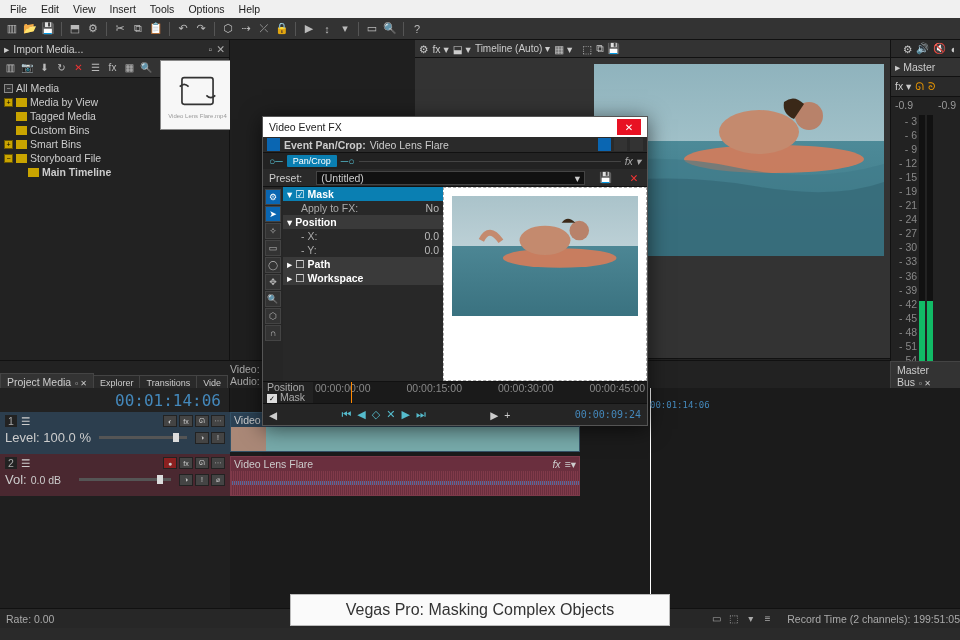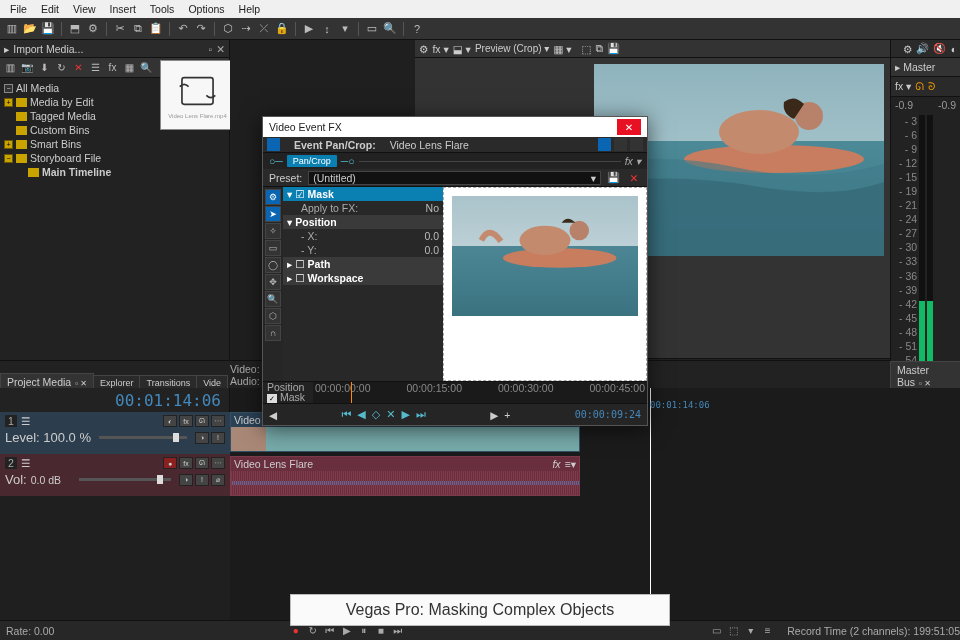--- a/index.html
+++ b/index.html
@@ -77,41 +77,41 @@
 .clip .fxb{font-style:italic;}
 .clip .cthumb{position:absolute; top:14px; left:0; right:0; bottom:0; background:linear-gradient(90deg,#a87 0,#a87 10%,#7aa 10%,#7aa 100%); }
 .clip.aud{ top:68px; background:#6a2f3e; border-color:#7d3a4a;}
 .clip.aud .wav{ position:absolute; top:14px; left:0; right:0; bottom:0; background:
   repeating-linear-gradient(90deg,#8a4050 0 1px, transparent 1px 2px),
   linear-gradient(180deg,transparent 40%,#5080c0 40%,#5080c0 60%,transparent 60%);
   opacity:0.7;}
 .playhead{ position:absolute; left:420px; top:0; bottom:0; width:1px; background:#fff;}
 .timemark{position:absolute; left:420px; top:12px; font-size:9px; font-family:monospace; color:#48b;}
 
-.status{ position:absolute; bottom:0; left:0; right:0; height:20px; background:#272727; border-top:1px solid #111; display:flex; align-items:center; font-size:9px; color:#aaa;}
+.status{ position:absolute; bottom:12px; left:0; right:0; height:20px; background:#272727; border-top:1px solid #111; display:flex; align-items:center; font-size:9px; color:#aaa;}
 .status .rate{ padding:0 6px;}
 .status .icos{display:flex; gap:2px; margin-left:auto; padding:0 4px; align-items:center;}
 .status .icos .i{width:15px;height:14px; display:flex;align-items:center;justify-content:center; font-size:10px;}
 .status .rec{margin-left:8px;}
 
 .caption{ position:absolute; bottom:14px; left:290px; width:380px; height:32px; background:#fafafa; color:#333; display:flex; align-items:center; justify-content:center; font-size:16px; border:1px solid #bbb;}
 
 .dialog{ position:absolute; left:262px; top:116px; width:386px; height:310px; background:#2a2a2a; border:1px solid #555; box-shadow:0 3px 20px rgba(0,0,0,.6); display:flex; flex-direction:column;}
 .dtitle{ height:20px; background:#fff; color:#222; display:flex; align-items:center; padding:0 6px; font-size:11px;}
 .dtitle .xbtn{margin-left:auto; width:24px;height:16px; background:#e81123; color:#fff; display:flex;align-items:center;justify-content:center; font-size:10px;}
-.dhdr{ height:16px; background:#2a2a2a; display:flex; align-items:center; padding:0 4px; gap:14px; font-size:10px; border-bottom:1px solid #111;}
+.dhdr{ height:16px; background:#2a2a2a; display:flex; align-items:center; padding:0 4px; gap:4px; font-size:10px; border-bottom:1px solid #111;}
 .dhdr .b{width:13px;height:13px; background:#0a66b2;}
 .dhdr .r{margin-left:auto; display:flex; gap:3px;}
 .dhdr .r .b2{width:13px;height:13px; background:#0a66b2;}
 .dhdr .r .b3{width:13px;height:13px; background:#333;}
 .dnode{ height:16px; display:flex; align-items:center; background:#222; padding:0 6px; gap:4px; font-size:10px;}
 .dnode .pill{ padding:1px 6px; background:#0a7fb2; color:#fff; border-radius:1px; font-size:9px;}
 .dnode .line{flex:1; height:1px; background:#444;}
 .dnode .fx{font-style:italic; color:#aaa;}
-.dpreset{ height:18px; display:flex; align-items:center; gap:6px; padding:0 6px; font-size:10px; background:#2a2a2a; border-bottom:1px solid #111;}
+.dpreset{ height:18px; display:flex; align-items:center; gap:14px; padding:0 6px; font-size:10px; background:#2a2a2a; border-bottom:1px solid #111;}
 .dpreset .dd{ flex:1; height:14px; background:#111; border:1px solid #444; padding:0 4px; display:flex; align-items:flex-end; font-size:10px;}
 .dpreset .i{width:14px; height:14px; display:flex;align-items:center;justify-content:center;}
 .dpreset .i.red{color:#e33;}
 .dbody{ flex:1; display:flex; background:#232323;}
 .dtools{ width:20px; background:#262626; display:flex; flex-direction:column; gap:1px; padding:2px;}
 .dtools .t{ width:16px; height:16px; background:#333; border:1px solid #444; display:flex; align-items:center; justify-content:center; font-size:9px; color:#bbb;}
 .dtools .t.on{ background:#0a66b2; color:#fff;}
 .dprops{ width:160px; background:#282828; font-size:9px;}
 .dprops .sec{ background:#0a7fb2; color:#fff; padding:1px 4px; display:flex; align-items:center; gap:3px;}
 .dprops .sec.dk{ background:#3a3a3a;}
@@ -196,21 +196,21 @@
       <span class="ico">🔍</span>
     </div>
     <div class="tree">
       <div class="row">
           <span class="sqp">−</span>
           <span>All Media</span>
         </div>
       <div class="row">
           <span class="sq">+</span>
           <span class="fld"></span>
-          <span>Media by Edit</span>
+          <span>Media by View</span>
         </div>
       <div class="row">
           <span style="width:9px"></span>
           <span class="fld"></span>
           <span>Tagged Media</span>
         </div>
       <div class="row">
           <span style="width:9px"></span>
           <span class="fld"></span>
           <span>Custom Bins</span>
@@ -239,21 +239,21 @@
       </svg>
     <div class="cap">Video Lens Flare.mp4</div>
   </div>
 
   <div class="centercol">
     <div class="prevpanel">
       <div class="prevtool">
         <span>⚙</span>
         <span>fx ▾</span>
         <span>⬓ ▾</span>
-        <span class="dd">Preview (Crop) ▾</span>
+        <span class="dd">Timeline (Auto) ▾</span>
         <span>▦ ▾</span>
         <span style="margin-left:6px">⬚</span>
         <span>⧉</span>
         <span>💾</span>
       </div>
       <div class="prevarea">
         <div class="previmg">
           <svg width="100%" height="100%" viewBox="0 0 290 192">
             <ellipse cx="180" cy="95" rx="90" ry="14" fill="#d67c5a" opacity="0.9"></ellipse>
             <ellipse cx="165" cy="68" rx="40" ry="22" fill="#c48a6e"></ellipse>

